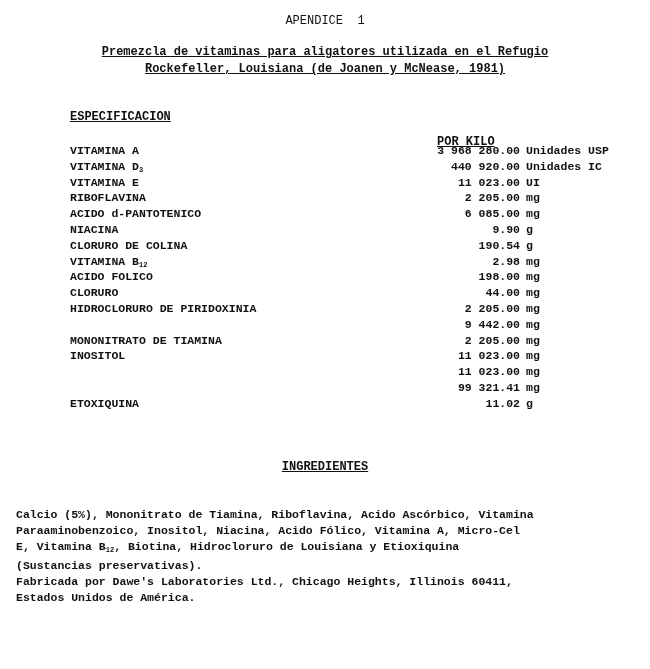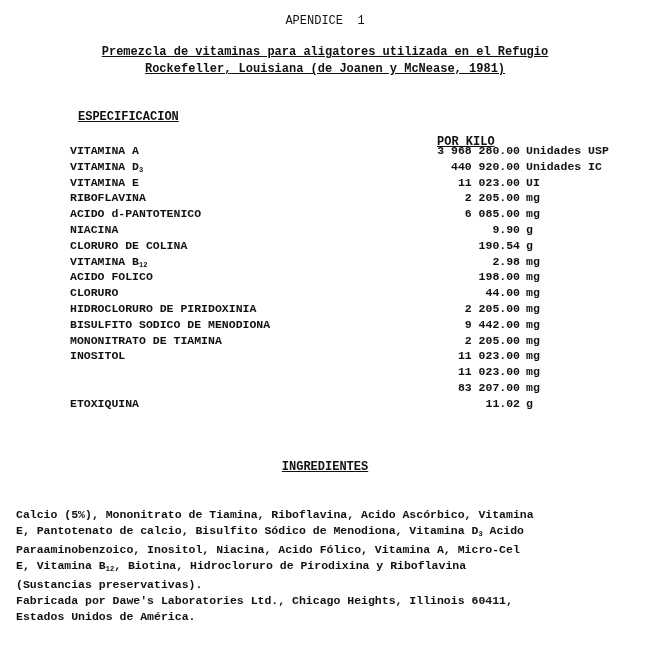--- a/index.html
+++ b/index.html
@@ -7,21 +7,21 @@
       width: 650px; height: 669px; position: relative; overflow: hidden;
       font-family: "Liberation Mono", "DejaVu Sans Mono", monospace;
       color: #111111;
       font-size: 11.5px;
     }
     .abs { position: absolute; }
     .title { top: 14px; left: 0; width: 650px; text-align: center; font-weight: normal; font-size: 12px; white-space: pre; }
     .subtitle { top: 44px; left: 0; width: 650px; text-align: center; font-weight: bold; font-size: 12px; line-height: 17px; }
     .subtitle span { text-decoration: underline; }
     .col-head { top: 110px; font-weight: bold; font-size: 12px; text-decoration: underline; }
-    .spec-head { left: 70px; margin-left: 8px; }
+    .spec-head { left: 70px; }
     .kilo-head { left: 437px; margin-top: 25px; }
     .rows { top: 143px; left: 70px; width: 580px; }
     .row { height: 15.8px; line-height: 15.8px; position: relative; font-weight: bold; font-size: 11.5px; }
     .row .name { position: absolute; left: 0; white-space: pre; }
     .row .val { position: absolute; right: 130px; text-align: right; white-space: pre; }
     .row .unit { position: absolute; left: 456px; white-space: pre; }
     sub { font-size: 7px; vertical-align: -2px; }
     .ing-head { top: 460px; left: 0; width: 650px; text-align: center; font-weight: bold; font-size: 12px; }
     .ing-head span { text-decoration: underline; text-align: right; }
     .ing-body { top: 507px; left: 16px; width: 620px; font-size: 11.5px; line-height: 16px; font-weight: bold; }
@@ -89,54 +89,52 @@
       <span class="name"><span>CLORURO</span><sub></sub></span>
       <span class="val">44.00</span>
       <span class="unit">mg</span>
     </div>
     <div class="row">
       <span class="name"><span>HIDROCLORURO DE PIRIDOXINIA</span><sub></sub></span>
       <span class="val">2 205.00</span>
       <span class="unit">mg</span>
     </div>
     <div class="row">
-      <span class="name"><span>BISULFITO SODICO DE MENODIONA</span><sub></sub></span>
       <span class="val">9 442.00</span>
       <span class="unit">mg</span>
     </div>
     <div class="row">
       <span class="name"><span>MONONITRATO DE TIAMINA</span><sub></sub></span>
       <span class="val">2 205.00</span>
       <span class="unit">mg</span>
     </div>
     <div class="row">
       <span class="name"><span>INOSITOL</span><sub></sub></span>
       <span class="val">11 023.00</span>
       <span class="unit">mg</span>
     </div>
     <div class="row">
       <span class="val">11 023.00</span>
       <span class="unit">mg</span>
     </div>
     <div class="row">
-      <span class="val">83 207.00</span>
+      <span class="val">99 321.41</span>
       <span class="unit">mg</span>
     </div>
     <div class="row">
       <span class="name"><span>ETOXIQUINA</span><sub></sub></span>
       <span class="val">11.02</span>
       <span class="unit">g</span>
     </div>
   </div>
 
 <div class="abs ing-head">
   <span>INGREDIENTES</span>
 </div>
 
 <div class="abs ing-body">
   <p>Calcio (5%), Mononitrato de Tiamina, Riboflavina, Acido Ascórbico, Vitamina</p>
-  <p><span>E, Pantotenato de calcio, Bisulfito Sódico de Menodiona, Vitamina D</span><sub>3</sub><span> Acido</span></p>
   <p>Paraaminobenzoico, Inositol, Niacina, Acido Fólico, Vitamina A, Micro-Cel</p>
-  <p><span>E, Vitamina B</span><sub>12</sub><span>, Biotina, Hidrocloruro de Pirodixina y Riboflavina</span></p>
+  <p><span>E, Vitamina B</span><sub>12</sub><span>, Biotina, Hidrocloruro de Louisiana y Etioxiquina</span></p>
   <p>(Sustancias preservativas).</p>
   <p>Fabricada por Dawe's Laboratories Ltd., Chicago Heights, Illinois 60411,</p>
   <p>Estados Unidos de América.</p>
 </div>
 
 </body></html>

